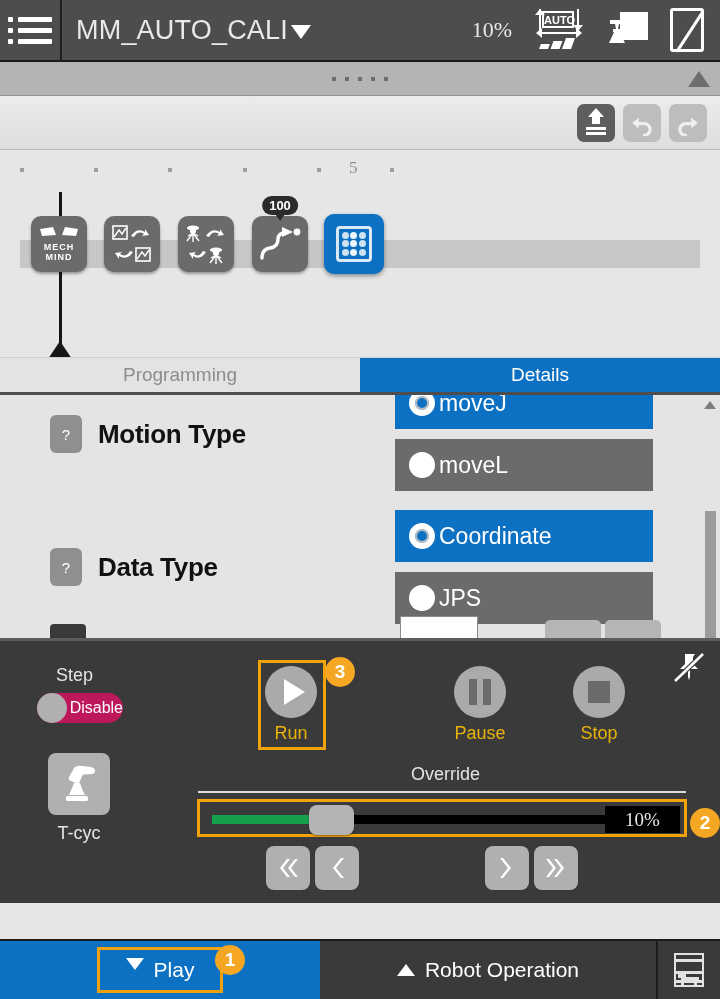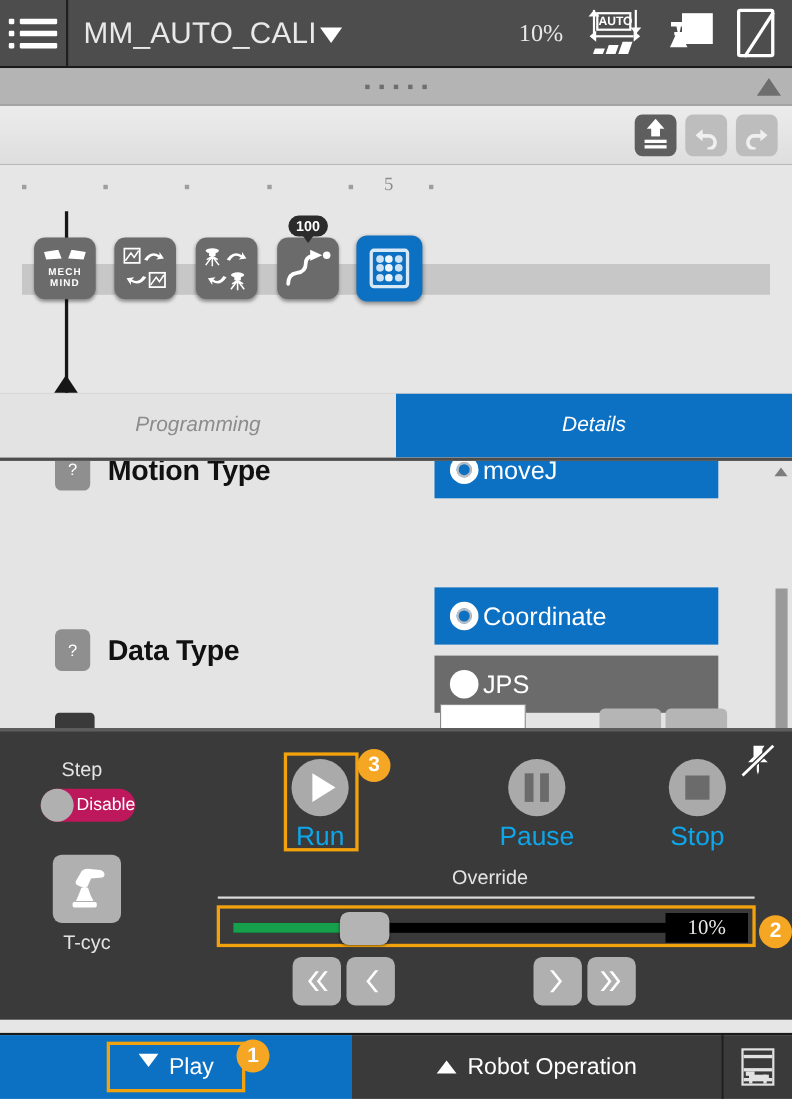--- a/index.html
+++ b/index.html
@@ -117,21 +117,21 @@
   .badge100:after{ content:""; position:absolute; left:50%; bottom:-6px; margin-left:-5px;
     width:0;height:0;border-left:5px solid transparent;border-right:5px solid transparent;
     border-top:7px solid #2b2b2b;}
   .dotgrid{ width:36px;height:36px; background:#0c71c3; border:3px solid #d9e8f5; border-radius:4px;
     display:grid; grid-template-columns:repeat(3,1fr); grid-template-rows:repeat(3,1fr);
     place-items:center; padding:2px;}
   .dotgrid i{ width:7px;height:7px;border-radius:50%; background:#cfe2f3; display:block;}
   .dotgrid i.on{ background:#eef5fb;}
 
   
-  .tabs{ display:flex; height:59px; border-top:1px solid #cfcfcf;font-style:italic;}
+  .tabs{ display:flex; height:35px; border-top:1px solid #cfcfcf;}
   .tab{ flex:1; display:flex; align-items:center; justify-content:center; cursor:pointer;
     font-size:19px;}
   .tab.inactive{ background:#e3e3e3; color:#8c8c8c;}
   .tab.active{ background:#0c71c3; color:#fff;}
 
   
   .details{ position:relative; height:246px; background:#e4e4e4;
      border-top:3px solid #4d4d4d; overflow:hidden;}
   .rowwrap{ position:absolute; left:0; right:0; }
   .frow{ display:flex; align-items:center; }
@@ -167,21 +167,21 @@
     background:#be185d; display:flex; align-items:center; cursor:pointer;}
   .toggle .knob{ width:36px;height:30px;border-radius:15px;background:#b0b0b0;}
   .toggle .txt{ color:#fff; font-size:16px; margin-left:3px;}
   .tcyc-btn{ position:absolute; left:48px; top:112px; width:62px;height:62px;border-radius:8px;
      background:#b0b0b0; display:flex; align-items:center; justify-content:center; cursor:pointer;}
   .tcyc-label{ position:absolute; left:48px; top:182px; width:62px; text-align:center;
      color:#e4e4e4; font-size:18px;}
   .ctl-btn{ position:absolute; display:flex; flex-direction:column; align-items:center; cursor:pointer;}
   .circ{ width:52px;height:52px;border-radius:50%;background:#aaaaaa;
     display:flex;align-items:center;justify-content:center;}
-  .ctl-label{ color:#0ea5e9; font-size:24px; margin-top:5px;}
+  .ctl-label{ color:#eab308; font-size:18px; margin-top:5px;}
   .play-tri{ width:0;height:0;border-top:13px solid transparent;border-bottom:13px solid transparent;
      border-left:21px solid #ffffff; margin-left:6px;}
   .pause-ic{ display:flex; gap:6px;}
   .pause-ic i{ width:8px;height:26px;background:#6b6b6b;display:block;}
   .stop-ic{ width:22px;height:22px;background:#6b6b6b;}
   .hl-box{ position:absolute; border:3px solid #f2a20c; }
   .step-badge{
     position:absolute; width:30px;height:30px;border-radius:50%;background:#f5a623;
     color:#fff; font-size:19px; font-weight:bold; display:flex;align-items:center;justify-content:center;
   }
@@ -398,20 +398,24 @@
       <div class="frow">
         <div class="flabel">
           <span class="qmark">?</span>
           <span class="ftitle">Motion Type</span>
         </div>
         <div class="optcol">
           <div class="opt on">
             <span class="radio ring"></span>
             <span>moveJ</span>
           </div>
+          <div class="opt off">
+            <span class="radio"></span>
+            <span>moveL</span>
+          </div>
         </div>
       </div>
     </div>
 
     <div class="rowwrap" style="top:115px;">
       <div class="frow">
         <div class="flabel">
           <span class="qmark">?</span>
           <span class="ftitle">Data Type</span>
         </div>
@@ -479,21 +483,21 @@
     <div class="ctl-btn" style="left:454px; top:25px;">
       <span class="circ">
           <span class="pause-ic">
             <i></i>
             <i></i>
           </span>
         </span>
       <span class="ctl-label">Pause</span>
     </div>
 
-    <div class="ctl-btn" style="left:608px; top:25px;">
+    <div class="ctl-btn" style="left:573px; top:25px;">
       <span class="circ">
           <span class="stop-ic"></span>
         </span>
       <span class="ctl-label">Stop</span>
     </div>
 
     <span class="override-label" style="left:411px; top:123px;">Override</span>
     <span class="ov-line" style="left:198px; top:150px;"></span>
 
     <div class="hl-box" style="left:197px; top:158px; width:490px; height:38px;"></div>

